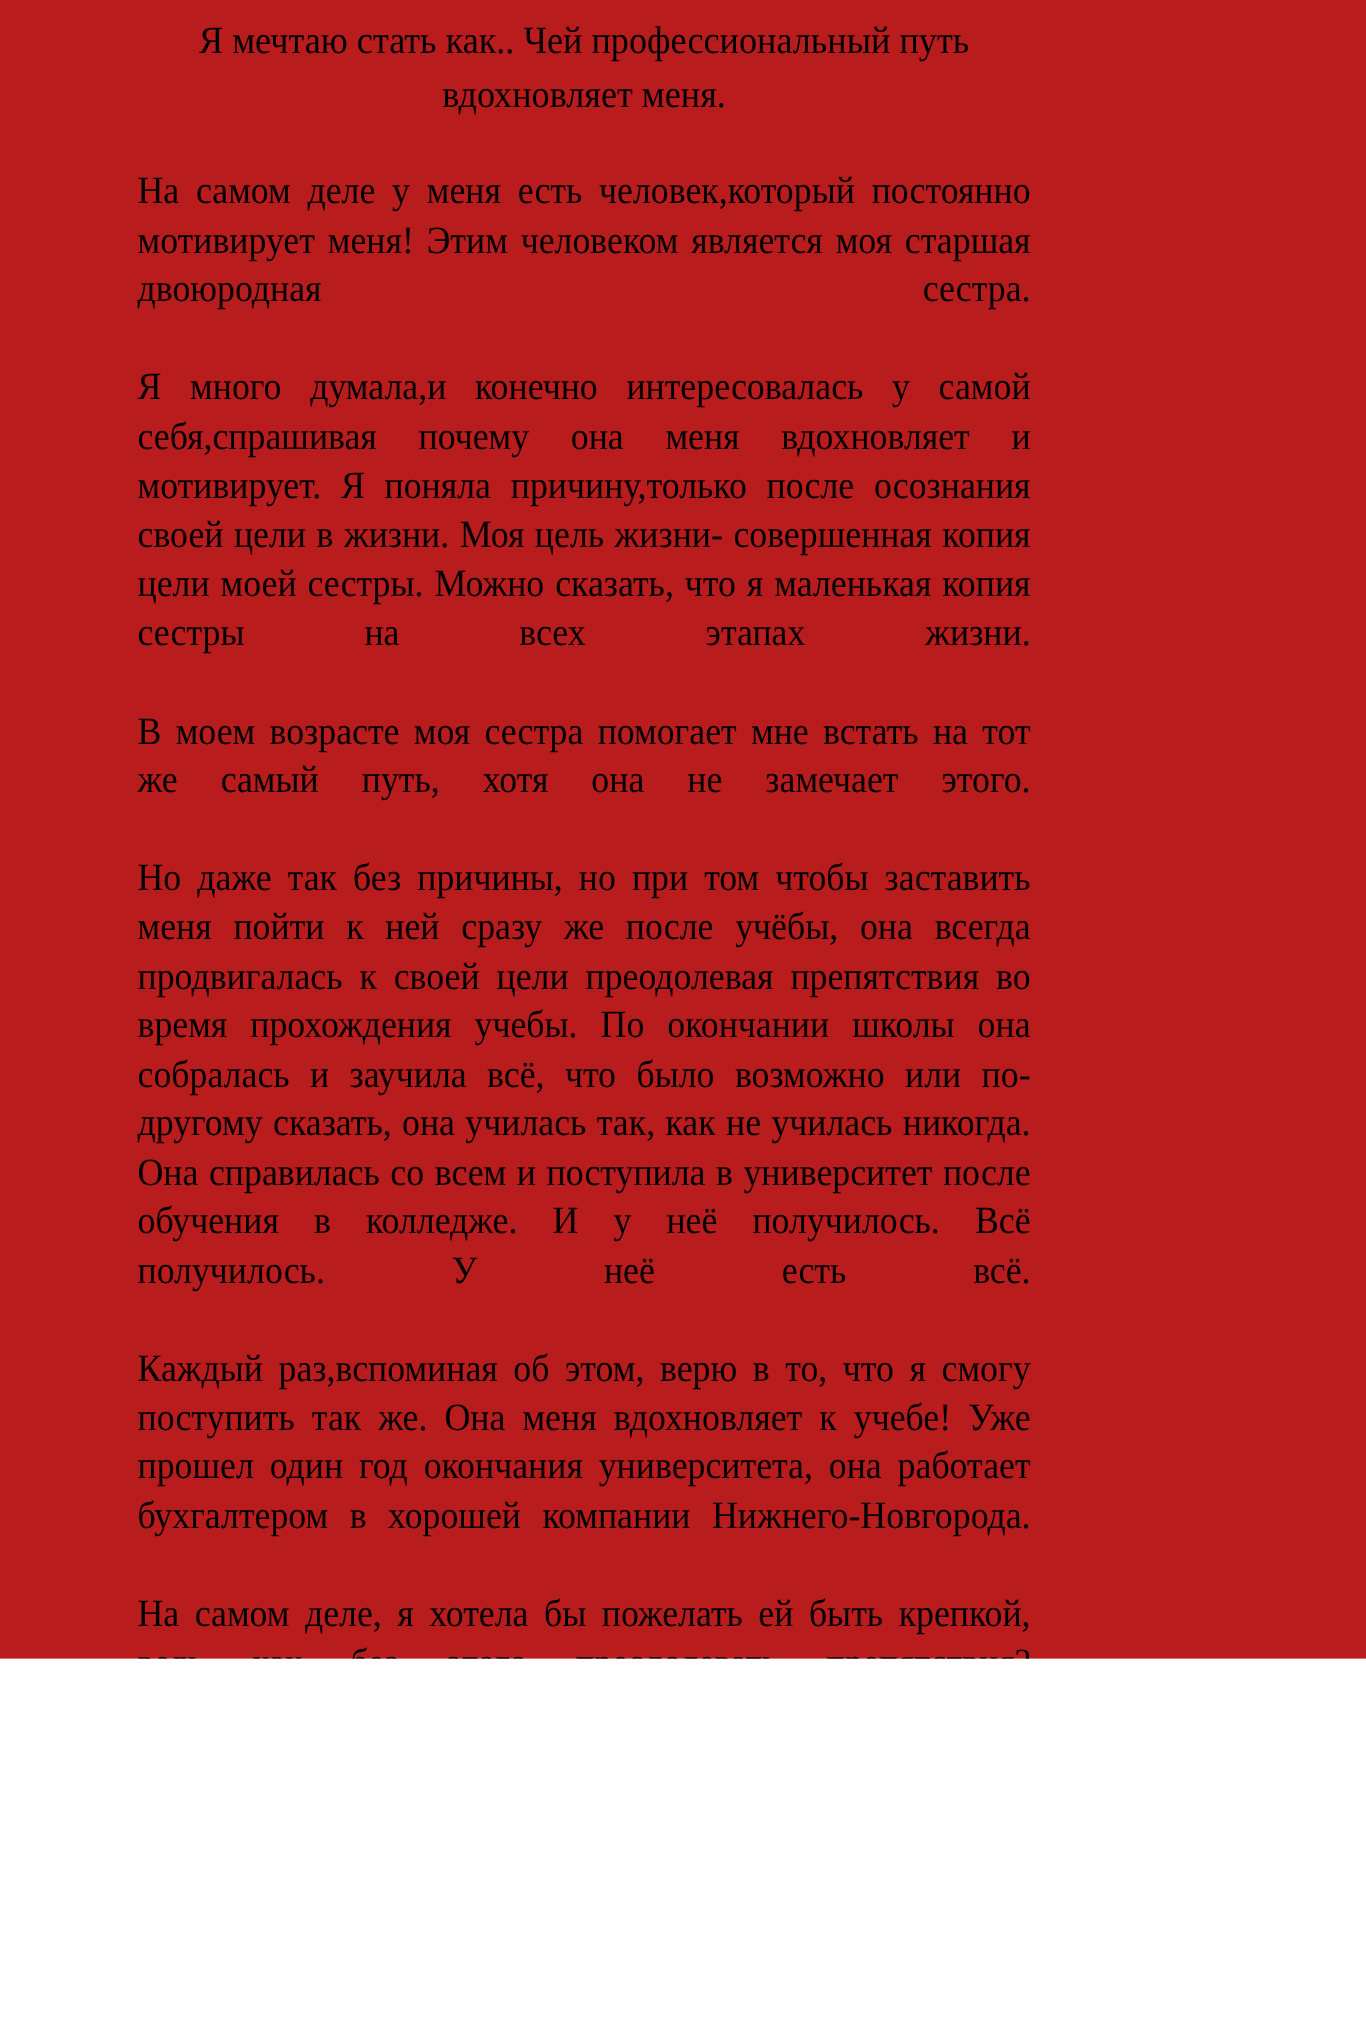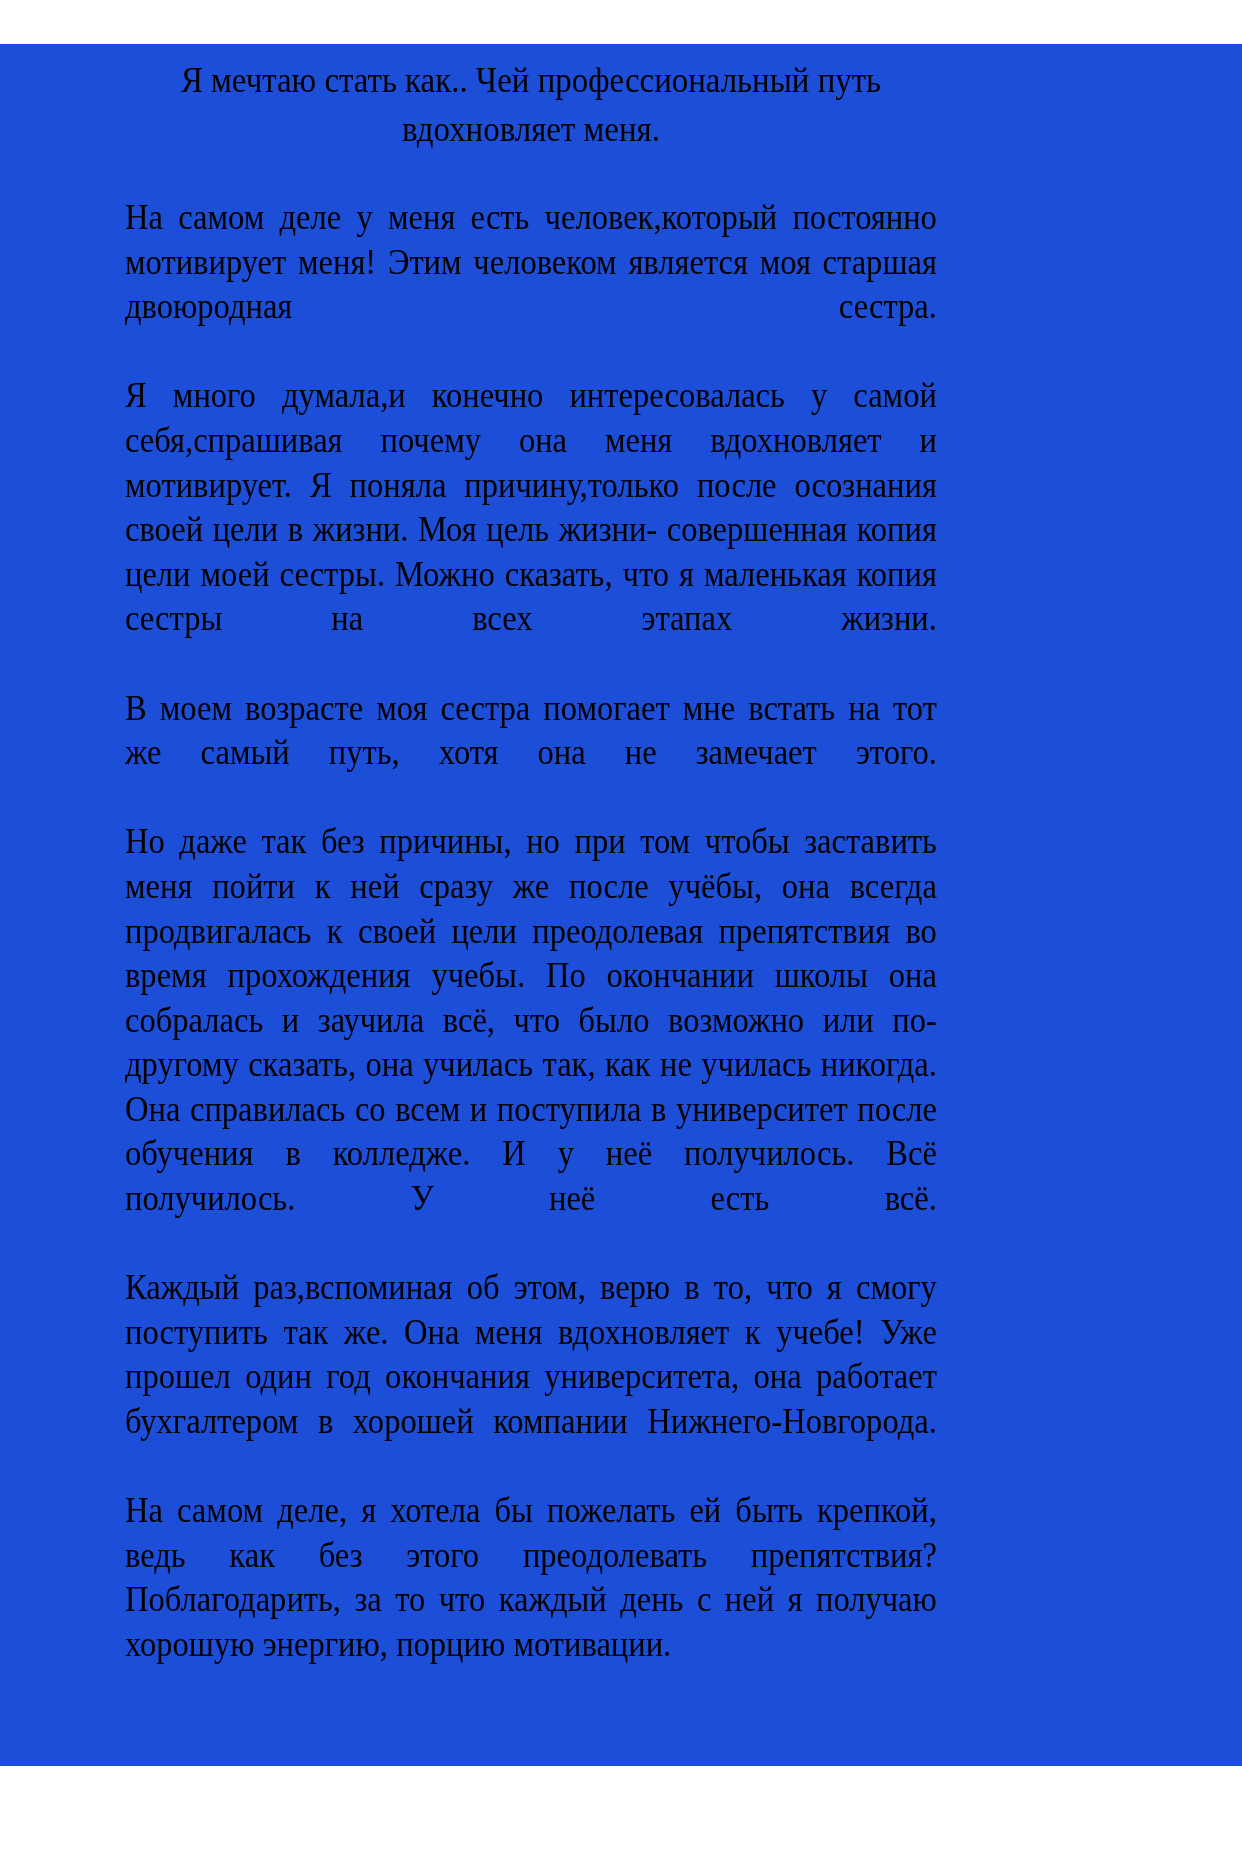--- a/index.html
+++ b/index.html
@@ -4,26 +4,25 @@
 <title>Document</title>
 <style>
   html, body {
     margin: 0;
     padding: 0;
     background: #ffffff;
   }
   .page {
     position: relative;
     width: 1242px;
-    height: 1722px;
-    background: #1d4ed8;
+    height: 1508px;
+    background: #b91c1c;
     overflow: hidden;
     font-family: "Liberation Serif", "DejaVu Serif", serif;
     color: #000000;
-    margin-top: 44px;
   }
   .doc-body {
     position: absolute;
     left: 125px;
     top: 0;
     width: 812px;
   }
   .doc-title {
     font-size: 35px;
     line-height: 49px;

